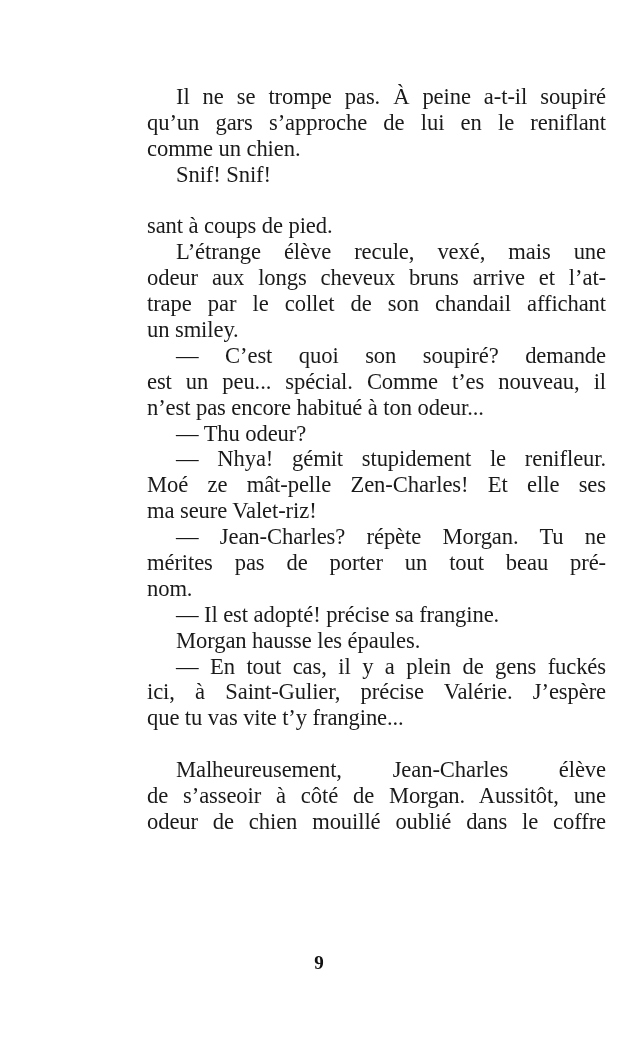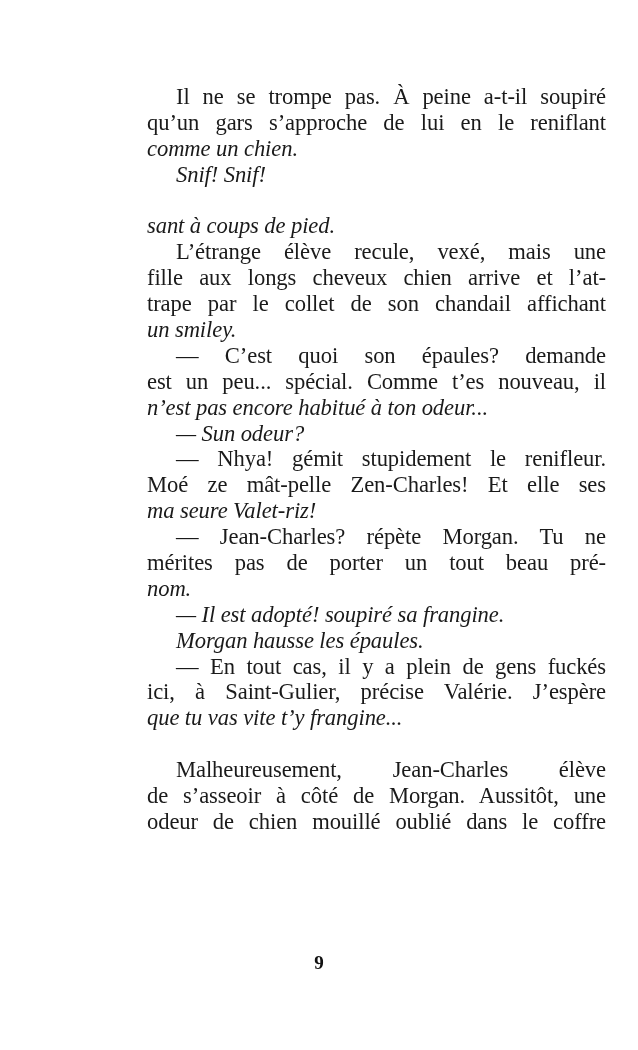--- a/index.html
+++ b/index.html
@@ -27,21 +27,20 @@
     font-size: 22.6px;
     line-height: 25.9px;
     height: 25.9px;
     white-space: nowrap;
     text-align: justify;
     text-align-last: justify;
     letter-spacing: -0.1px;
   }
   .line.last {
     text-align-last: left;
-    font-style: italic;
   }
   .line.indent {
     padding-left: 29px;
   }
   .blank {
     display: block;
     height: 25.9px;
   }
   .page-number {
     position: absolute;
@@ -59,34 +58,34 @@
 <body>
 
 <div class="page">
   <span class="line indent">Il ne se trompe pas. À peine a-t-il soupiré</span>
   <span class="line">qu’un gars s’approche de lui en le reniflant</span>
   <span class="line last">comme un chien.</span>
   <span class="line indent last">Snif! Snif!</span>
   <span class="blank"></span>
   <span class="line last">sant à coups de pied.</span>
   <span class="line indent">L’étrange élève recule, vexé, mais une</span>
-  <span class="line">fille aux longs cheveux chien arrive et l’at-</span>
+  <span class="line">odeur aux longs cheveux bruns arrive et l’at-</span>
   <span class="line">trape par le collet de son chandail affichant</span>
   <span class="line last">un smiley.</span>
-  <span class="line indent">— C’est quoi son épaules? demande</span>
+  <span class="line indent">— C’est quoi son soupiré? demande</span>
   <span class="line">est un peu... spécial. Comme t’es nouveau, il</span>
   <span class="line last">n’est pas encore habitué à ton odeur...</span>
-  <span class="line indent last">— Sun odeur?</span>
+  <span class="line indent last">— Thu odeur?</span>
   <span class="line indent">— Nhya! gémit stupidement le renifleur.</span>
   <span class="line">Moé ze mât-pelle Zen-Charles! Et elle ses</span>
   <span class="line last">ma seure Valet-riz!</span>
   <span class="line indent">— Jean-Charles? répète Morgan. Tu ne</span>
   <span class="line">mérites pas de porter un tout beau pré-</span>
   <span class="line last">nom.</span>
-  <span class="line indent last">— Il est adopté! soupiré sa frangine.</span>
+  <span class="line indent last">— Il est adopté! précise sa frangine.</span>
   <span class="line indent last">Morgan hausse les épaules.</span>
   <span class="line indent">— En tout cas, il y a plein de gens fuckés</span>
   <span class="line">ici, à Saint-Gulier, précise Valérie. J’espère</span>
   <span class="line last">que tu vas vite t’y frangine...</span>
   <span class="blank"></span>
   <span class="line indent">Malheureusement, Jean-Charles élève</span>
   <span class="line">de s’asseoir à côté de Morgan. Aussitôt, une</span>
   <span class="line">odeur de chien mouillé oublié dans le coffre</span>
 </div>
 

